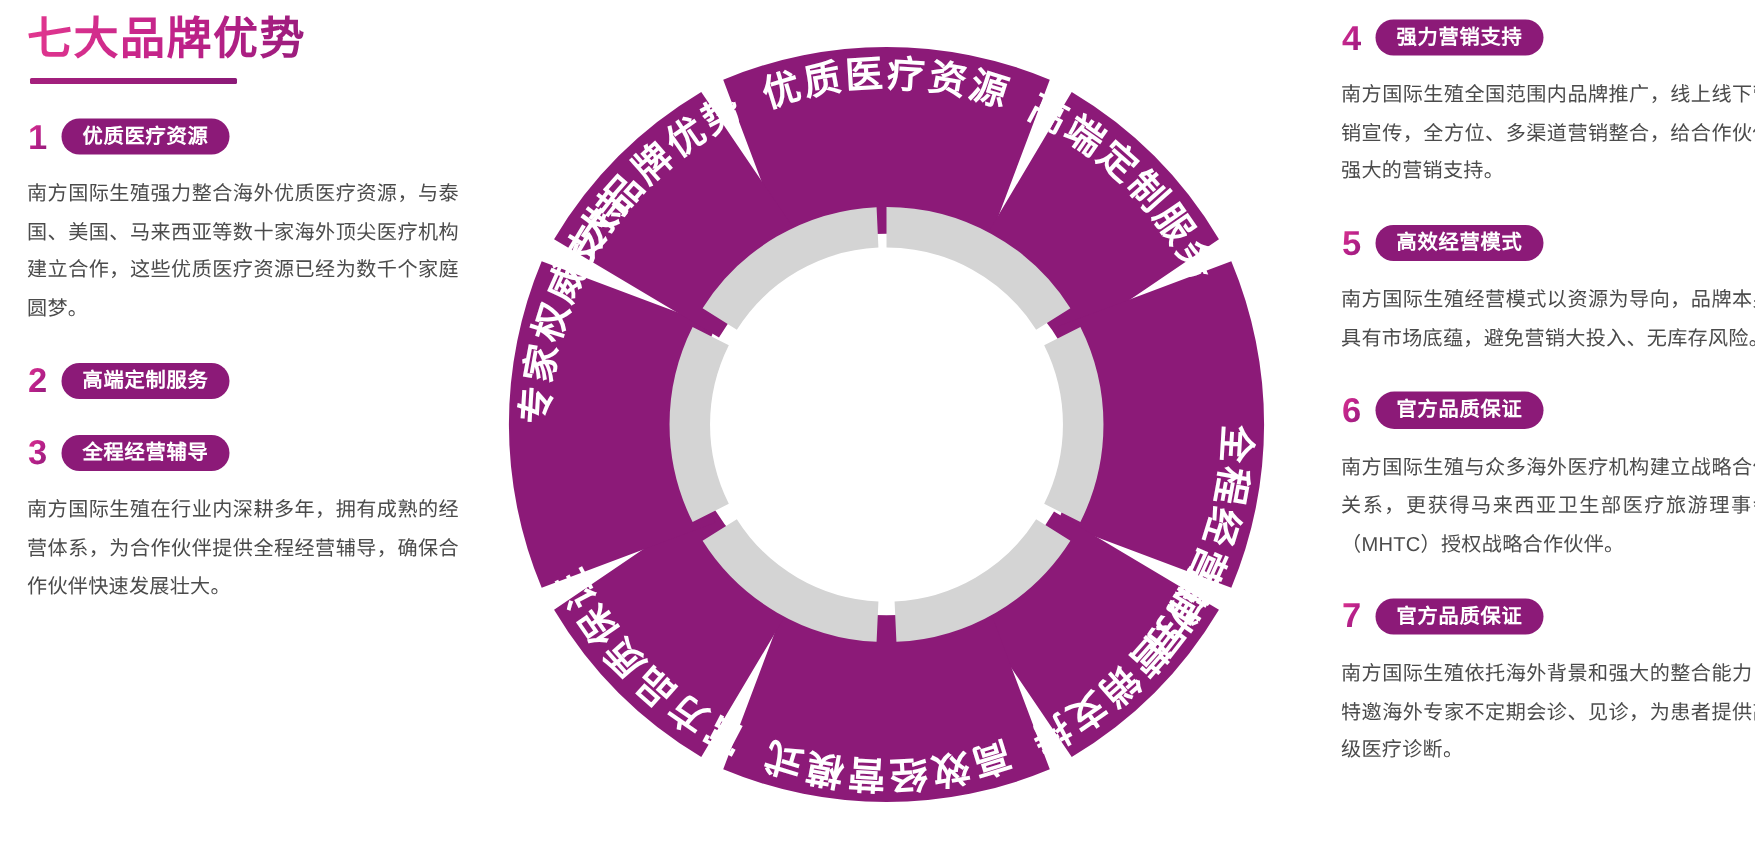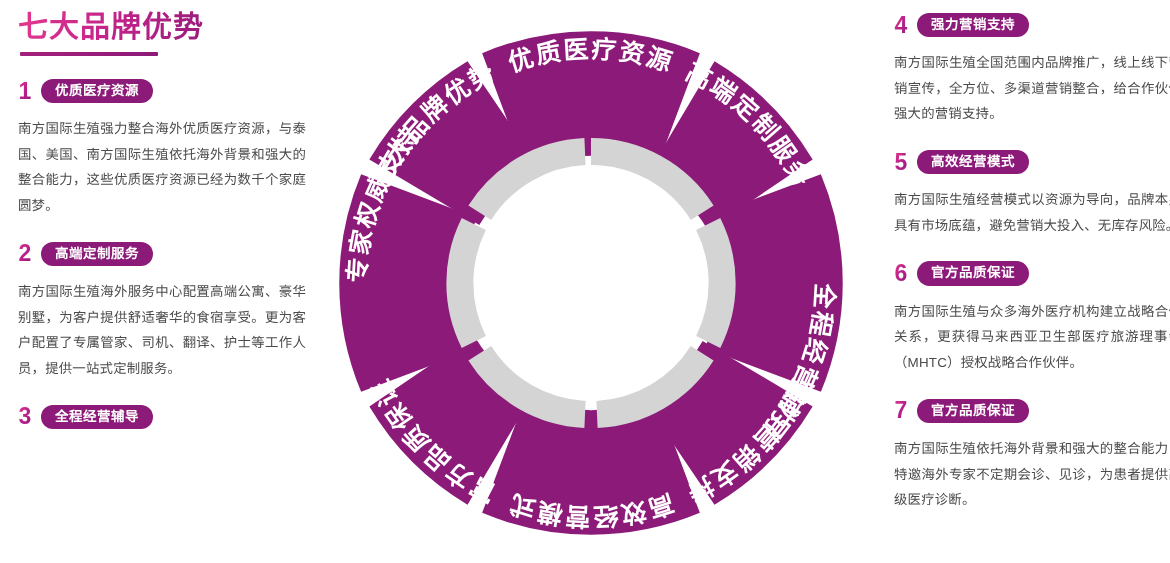--- a/index.html
+++ b/index.html
@@ -109,36 +109,36 @@
 
   <div class="col col-left">
     <h1 class="main-title">七大品牌优势</h1>
     <div class="title-rule"></div>
 
     <div class="item">
       <div class="item-head">
         <span class="item-num">1</span>
         <span class="item-badge">优质医疗资源</span>
       </div>
-      <p class="item-body">南方国际生殖强力整合海外优质医疗资源，与泰国、美国、南方国际生殖依托海外背景和强大的整合能力，这些优质医疗资源已经为数千个家庭圆梦。</p>
+      <p class="item-body">南方国际生殖强力整合海外优质医疗资源，与泰国、美国、马来西亚等数十家海外顶尖医疗机构建立合作，这些优质医疗资源已经为数千个家庭圆梦。</p>
     </div>
 
     <div class="item">
       <div class="item-head">
         <span class="item-num">2</span>
         <span class="item-badge">高端定制服务</span>
       </div>
-      <p class="item-body">南方国际生殖海外服务中心配置高端公寓、豪华别墅，为客户提供舒适奢华的食宿享受。更为客户配置了专属管家、司机、翻译、护士等工作人员，提供一站式定制服务。</p>
     </div>
 
     <div class="item">
       <div class="item-head">
         <span class="item-num">3</span>
         <span class="item-badge">全程经营辅导</span>
       </div>
+      <p class="item-body">南方国际生殖在行业内深耕多年，拥有成熟的经营体系，为合作伙伴提供全程经营辅导，确保合作伙伴快速发展壮大。</p>
     </div>
   </div>
 
   <div class="wheel">
     <svg viewBox="0 0 570 570" xmlns="http://www.w3.org/2000/svg" aria-hidden="true">
       <defs>
 
         <path id="arcTop" d="M 285,285 m -225,0 a 225,225 0 0 1 450,0" fill="none"></path>
         <path id="arcBottom" d="M 285,285 m 225,0 a 225,225 0 0 1 -450,0" fill="none"></path>
       </defs>

